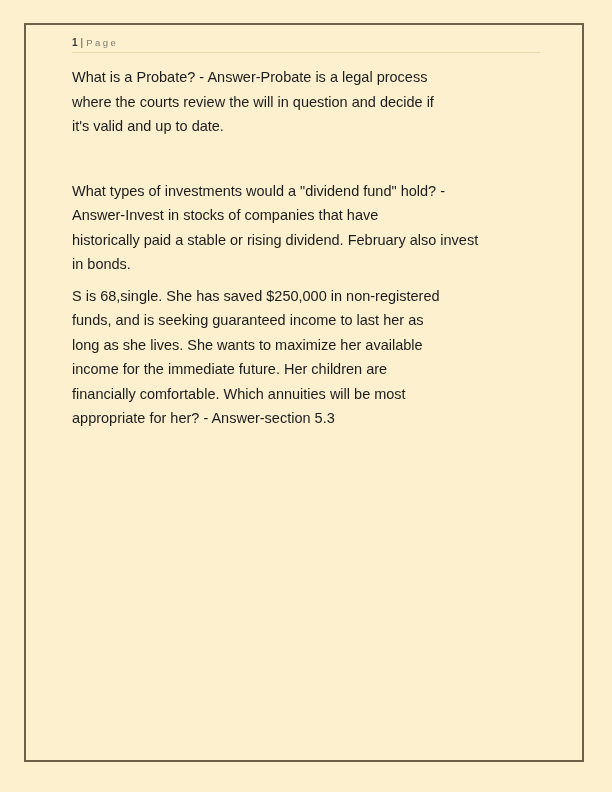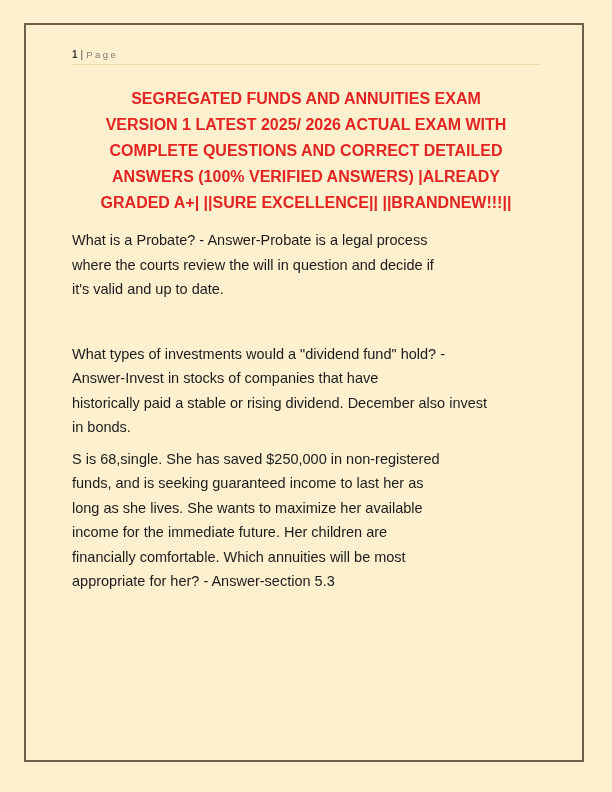--- a/index.html
+++ b/index.html
@@ -20,21 +20,21 @@
     left: 24px;
     top: 23px;
     width: 560px;
     height: 739px;
     border: 2px solid #6E6147;
     box-sizing: border-box;
   }
   .content {
     position: absolute;
     left: 72px;
-    top: 48px;
+    top: 36px;
     width: 478px;
   }
   .page-header {
     font-size: 10px;
     line-height: 13px;
     color: #3A3A3A;
   }
   .page-header .num {
     font-weight: bold;
     color: #3A3A3A;
@@ -84,34 +84,29 @@
 <div class="page">
   <div class="frame"></div>
 
   <div class="content">
 
     <div class="page-header">
       <span class="num">1</span><span class="sep">|</span><span class="word">Page</span>
     </div>
     <div class="header-rule"></div>
 
-    <div class="doc-title">SEGREGATED FUNDS AND ANNUITIES EXAM
-VERSION 1 LATEST 2025/ 2026 ACTUAL EXAM WITH
-COMPLETE QUESTIONS AND CORRECT DETAILED
-ANSWERS (100% VERIFIED ANSWERS) |ALREADY
-GRADED A+| ||SURE EXCELLENCE|| ||BRANDNEW!!!||</div>
 
     <div class="body-text">
       <p class="first">What is a Probate? - Answer-Probate is a legal process
 where the courts review the will in question and decide if
 it's valid and up to date.</p>
       <div class="empty-line"></div>
       <p>What types of investments would a "dividend fund" hold? -
 Answer-Invest in stocks of companies that have
-historically paid a stable or rising dividend. December also invest
+historically paid a stable or rising dividend. February also invest
 in bonds.</p>
       <p>S is 68,single. She has saved $250,000 in non-registered
 funds, and is seeking guaranteed income to last her as
 long as she lives. She wants to maximize her available
 income for the immediate future. Her children are
 financially comfortable. Which annuities will be most
 appropriate for her? - Answer-section 5.3</p>
     </div>
 
   </div>

